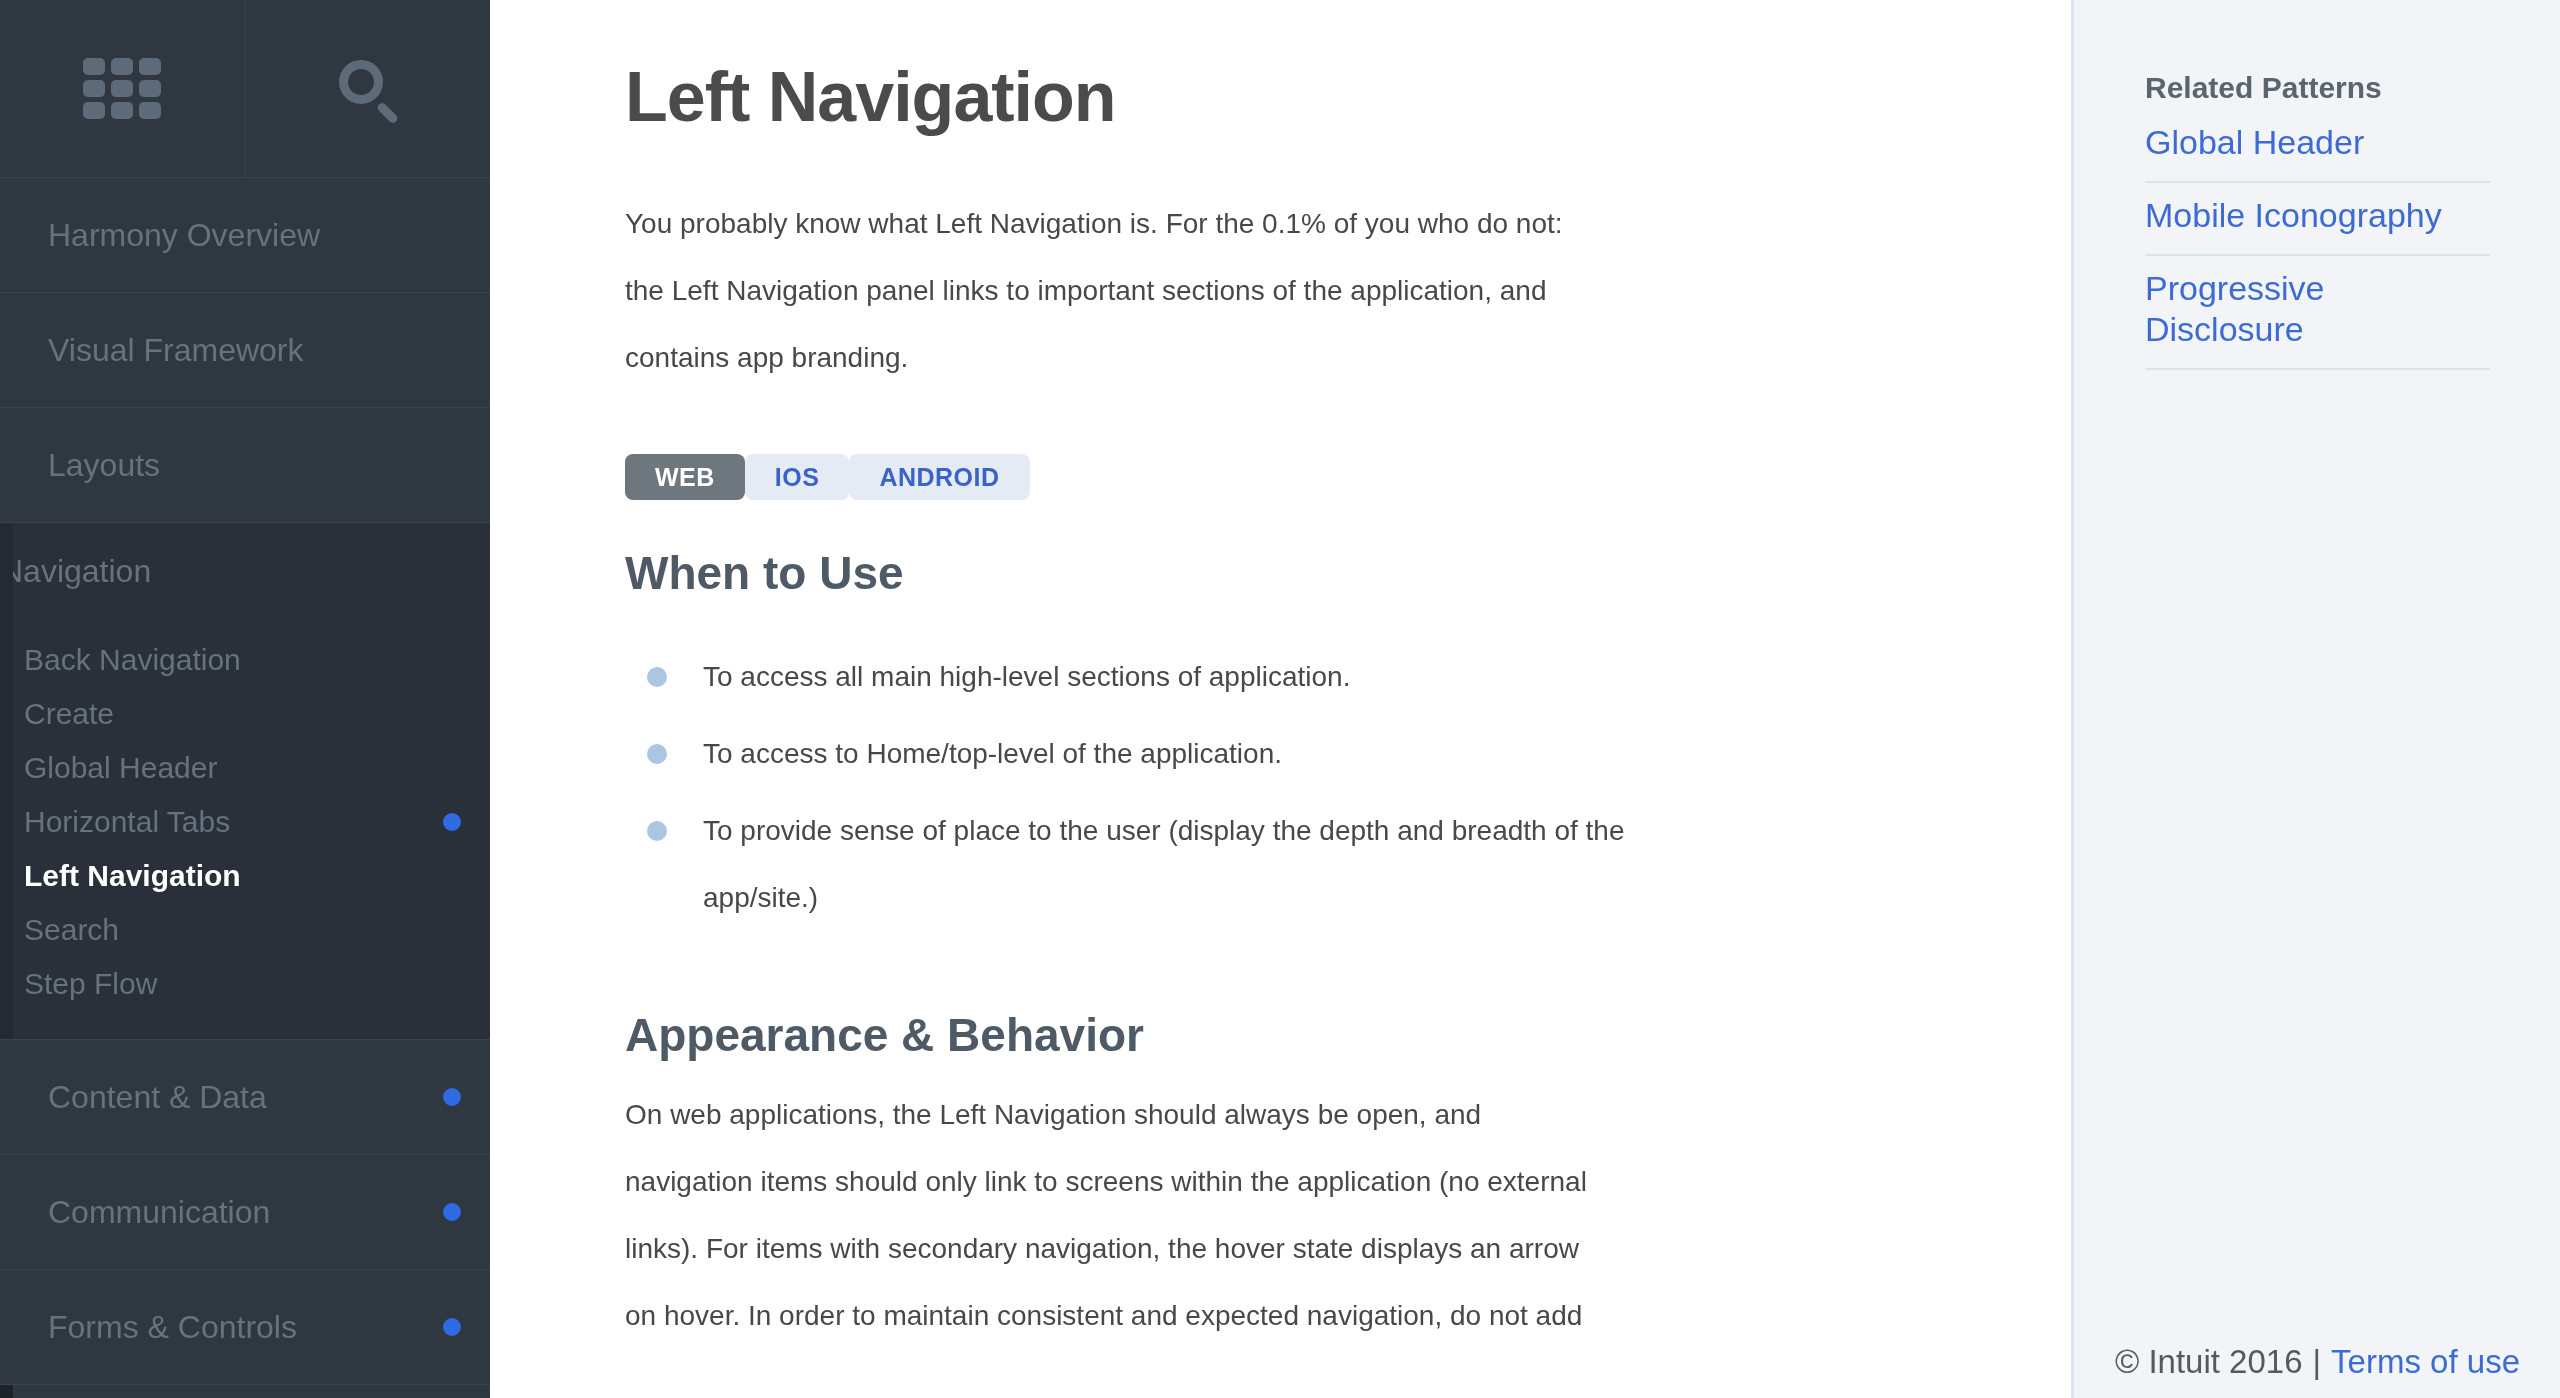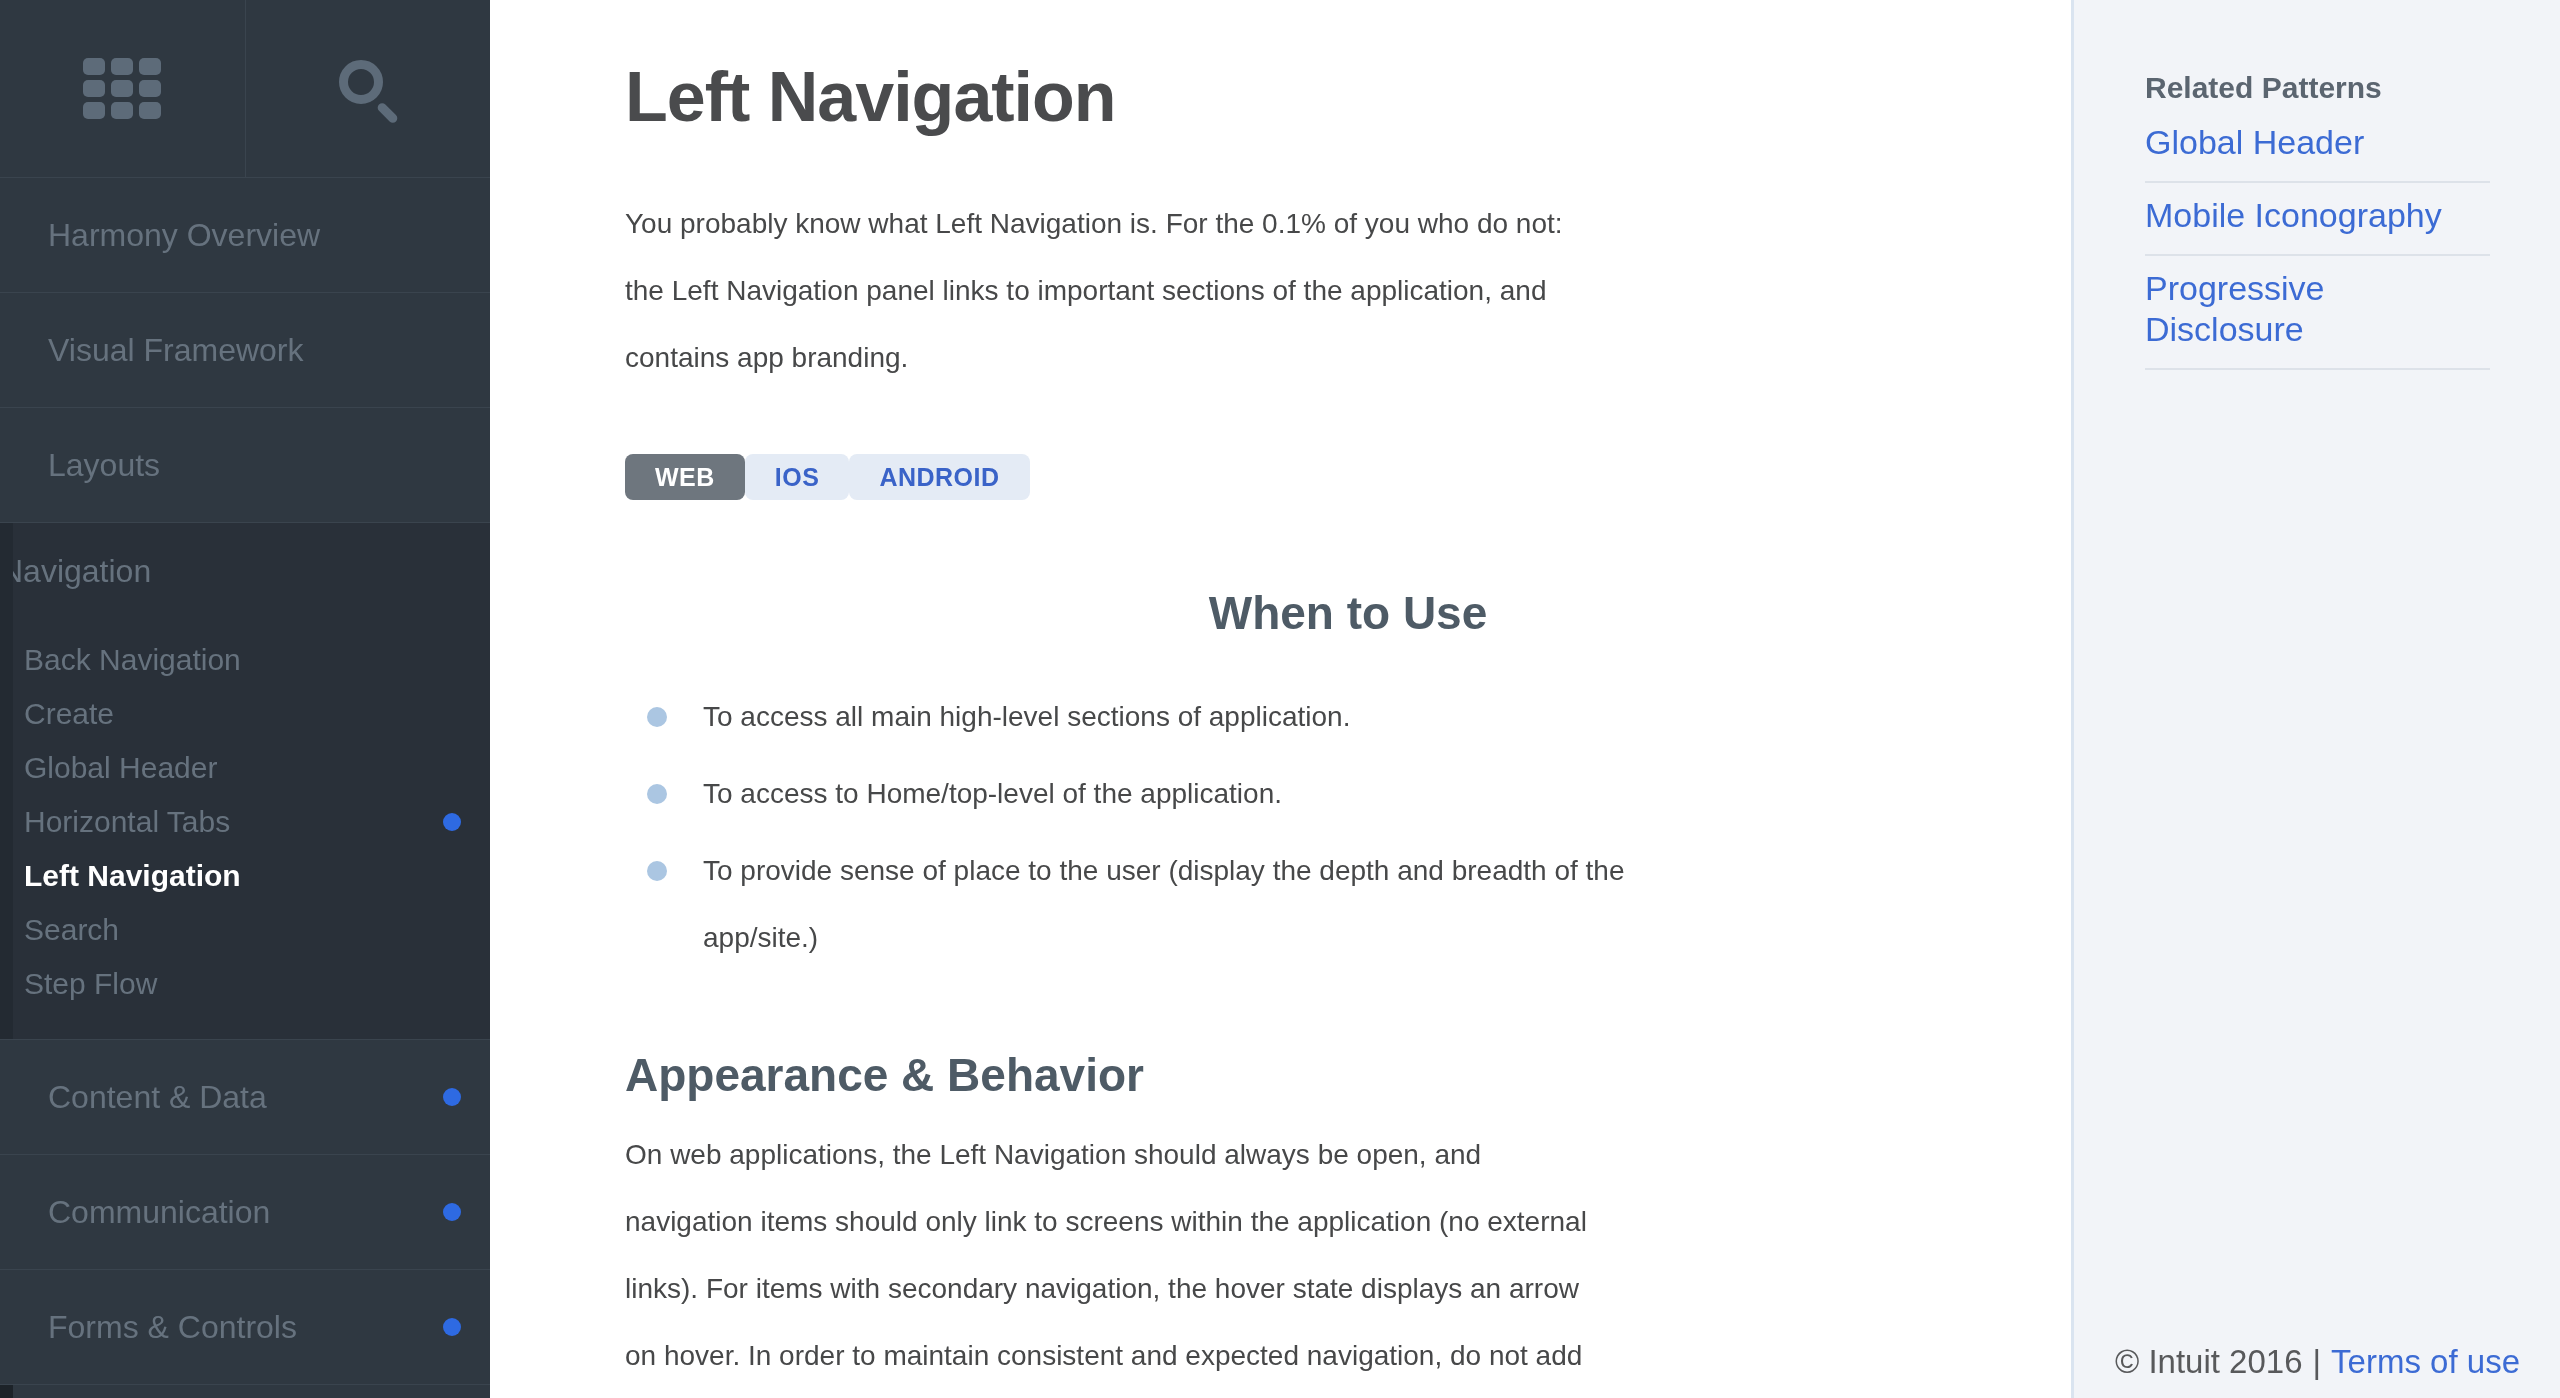--- a/index.html
+++ b/index.html
@@ -41,21 +41,21 @@
   
   .main{position:absolute;left:490px;top:0;width:1581px;height:1398px;background:#fff;padding-left:135px;}
   .page-title{margin-top:58px;font-size:70px;line-height:78px;font-weight:700;letter-spacing:-1px;color:var(--title-color);}
   .intro{margin-top:54px;}
   .bodyline{font-size:28px;line-height:67px;color:var(--body-color);white-space:nowrap;}
   .tabs{margin-top:63px;display:flex;}
   .tab{height:46px;display:flex;align-items:center;padding:0 30px;border-radius:8px;background:var(--tab-bg);
     color:var(--tab-text);font-size:25px;font-weight:700;letter-spacing:0.5px;cursor:pointer;}
   .tab.active{background:var(--tab-active-bg);color:var(--tab-active-text);}
   .section-heading{font-size:46px;line-height:52px;font-weight:700;color:var(--heading-color);}
-  .h-when{margin-top:87px;text-align:center;}
+  .h-when{margin-top:47px;}
   .bullets{margin-top:44px;}
   .bullet-row{display:flex;margin-bottom:10px;padding-left:22px;}
   .bullet-dot{flex:0 0 20px;width:20px;height:20px;border-radius:50%;background:var(--bullet-color);margin-top:24px;margin-right:36px;}
   .h-appearance{margin-top:78px;}
   .appearance-p{margin-top:20px;}
 
   
   .panel{position:absolute;left:2071px;top:0;width:489px;height:1398px;background:var(--panel-bg);
     border-left:3px solid var(--panel-border);padding:70px 70px 0 71px;}
   .panel-heading{font-size:30px;line-height:36px;font-weight:700;color:var(--panel-heading);margin-bottom:4px;}

